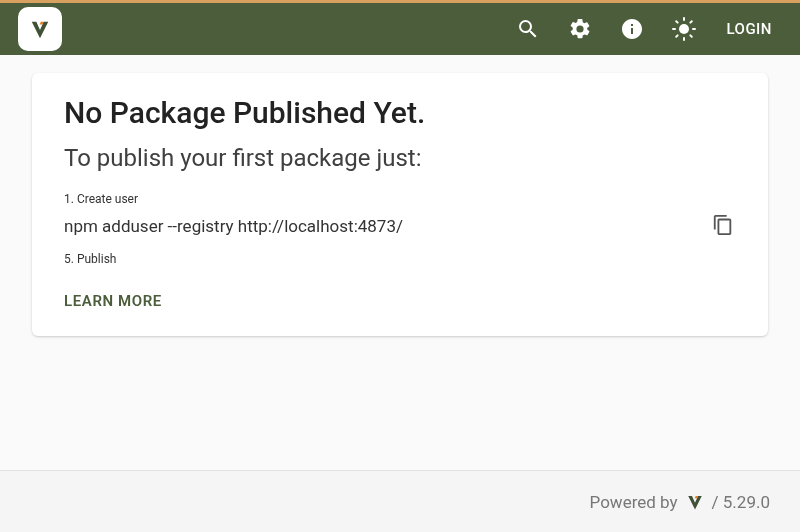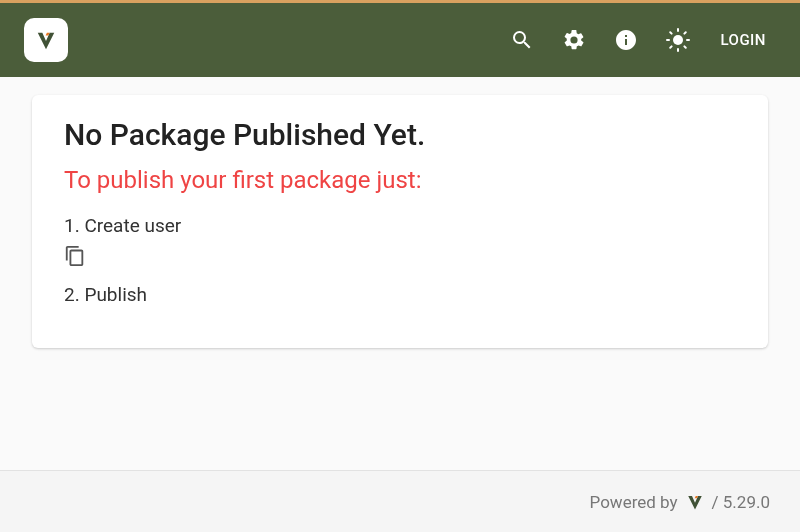--- a/index.html
+++ b/index.html
@@ -11,24 +11,24 @@
       overflow: hidden;
       position: relative;
     }
     .top-accent {
       height: 3px;
       background: #d9a15f;
       width: 100%;
     }
     .header {
       background: #4b5d3a;
-      height: 74px;
-      display: flex;
-      align-items: center;
-      padding: 0 24px;
+      height: 52px;
+      display: flex;
+      align-items: center;
+      padding: 0 18px;
     }
     .logo-box {
       width: 44px;
       height: 44px;
       background: #fff;
       border-radius: 10px;
       display: flex;
       align-items: center;
       justify-content: center;
     }
@@ -52,36 +52,36 @@
       letter-spacing: 0.5px;
       padding: 8px 10px 8px 18px;
       cursor: pointer;
       font-weight: 500;
     }
     .card {
       background: #fff;
       margin: 18px 32px 0 32px;
       border-radius: 6px;
       box-shadow: 0 1px 3px rgba(0,0,0,0.12), 0 1px 2px rgba(0,0,0,0.08);
-      padding: 22px 32px 34px 32px;
+      padding: 22px 32px 26px 32px;
     }
     .title {
       font-size: 30px;
       font-weight: 500;
       color: #222;
       margin-bottom: 14px;
     }
     .subtitle {
       font-size: 24px;
-      color: #ef4444;
+      color: #404040;
       margin-bottom: 20px;
       font-weight: 400;
     }
     .step {
-      font-size: 19px;
+      font-size: 12px;
       color: #333;
       margin-bottom: 8px;
       font-weight: 400;
     }
     .cmd-row {
       display: flex;
       align-items: center;
       justify-content: space-between;
       margin-bottom: 14px;
     }
@@ -166,30 +166,32 @@
   </div>
   <div class="login-btn">LOGIN</div>
 </div>
 
 <div class="card">
   <div class="title">No Package Published Yet.</div>
   <div class="subtitle">To publish your first package just:</div>
 
   <div class="step">1. Create user</div>
   <div class="cmd-row">
+    <span class="cmd">npm adduser --registry http://localhost:4873/</span>
     <span class="copy-btn">
       <svg viewBox="0 0 24 24">
           <path d="M16 1H4c-1.1 0-2 .9-2 2v14h2V3h12V1zm3 4H8c-1.1 0-2 .9-2 2v14c0 1.1.9 2 2 2h11c1.1 0 2-.9 2-2V7c0-1.1-.9-2-2-2zm0 16H8V7h11v14z"></path>
         </svg>
     </span>
   </div>
 
-  <div class="step">2. Publish</div>
-
-
+  <div class="step">5. Publish</div>
+
+
+  <div class="learn-more">LEARN MORE</div>
 </div>
 
 <div class="footer">
   <div class="footer-text">
     <span>Powered by</span>
     <svg viewBox="0 0 24 24">
       <path d="M3 4 L12 22 L21 4 L16 4 L12 13 L8 4 Z" fill="#405236"></path>
       <path d="M13 4 L16 4 L14.5 7 L11.5 7 Z" fill="#e87722"></path>
     </svg>
     <span>/ 5.29.0</span>

